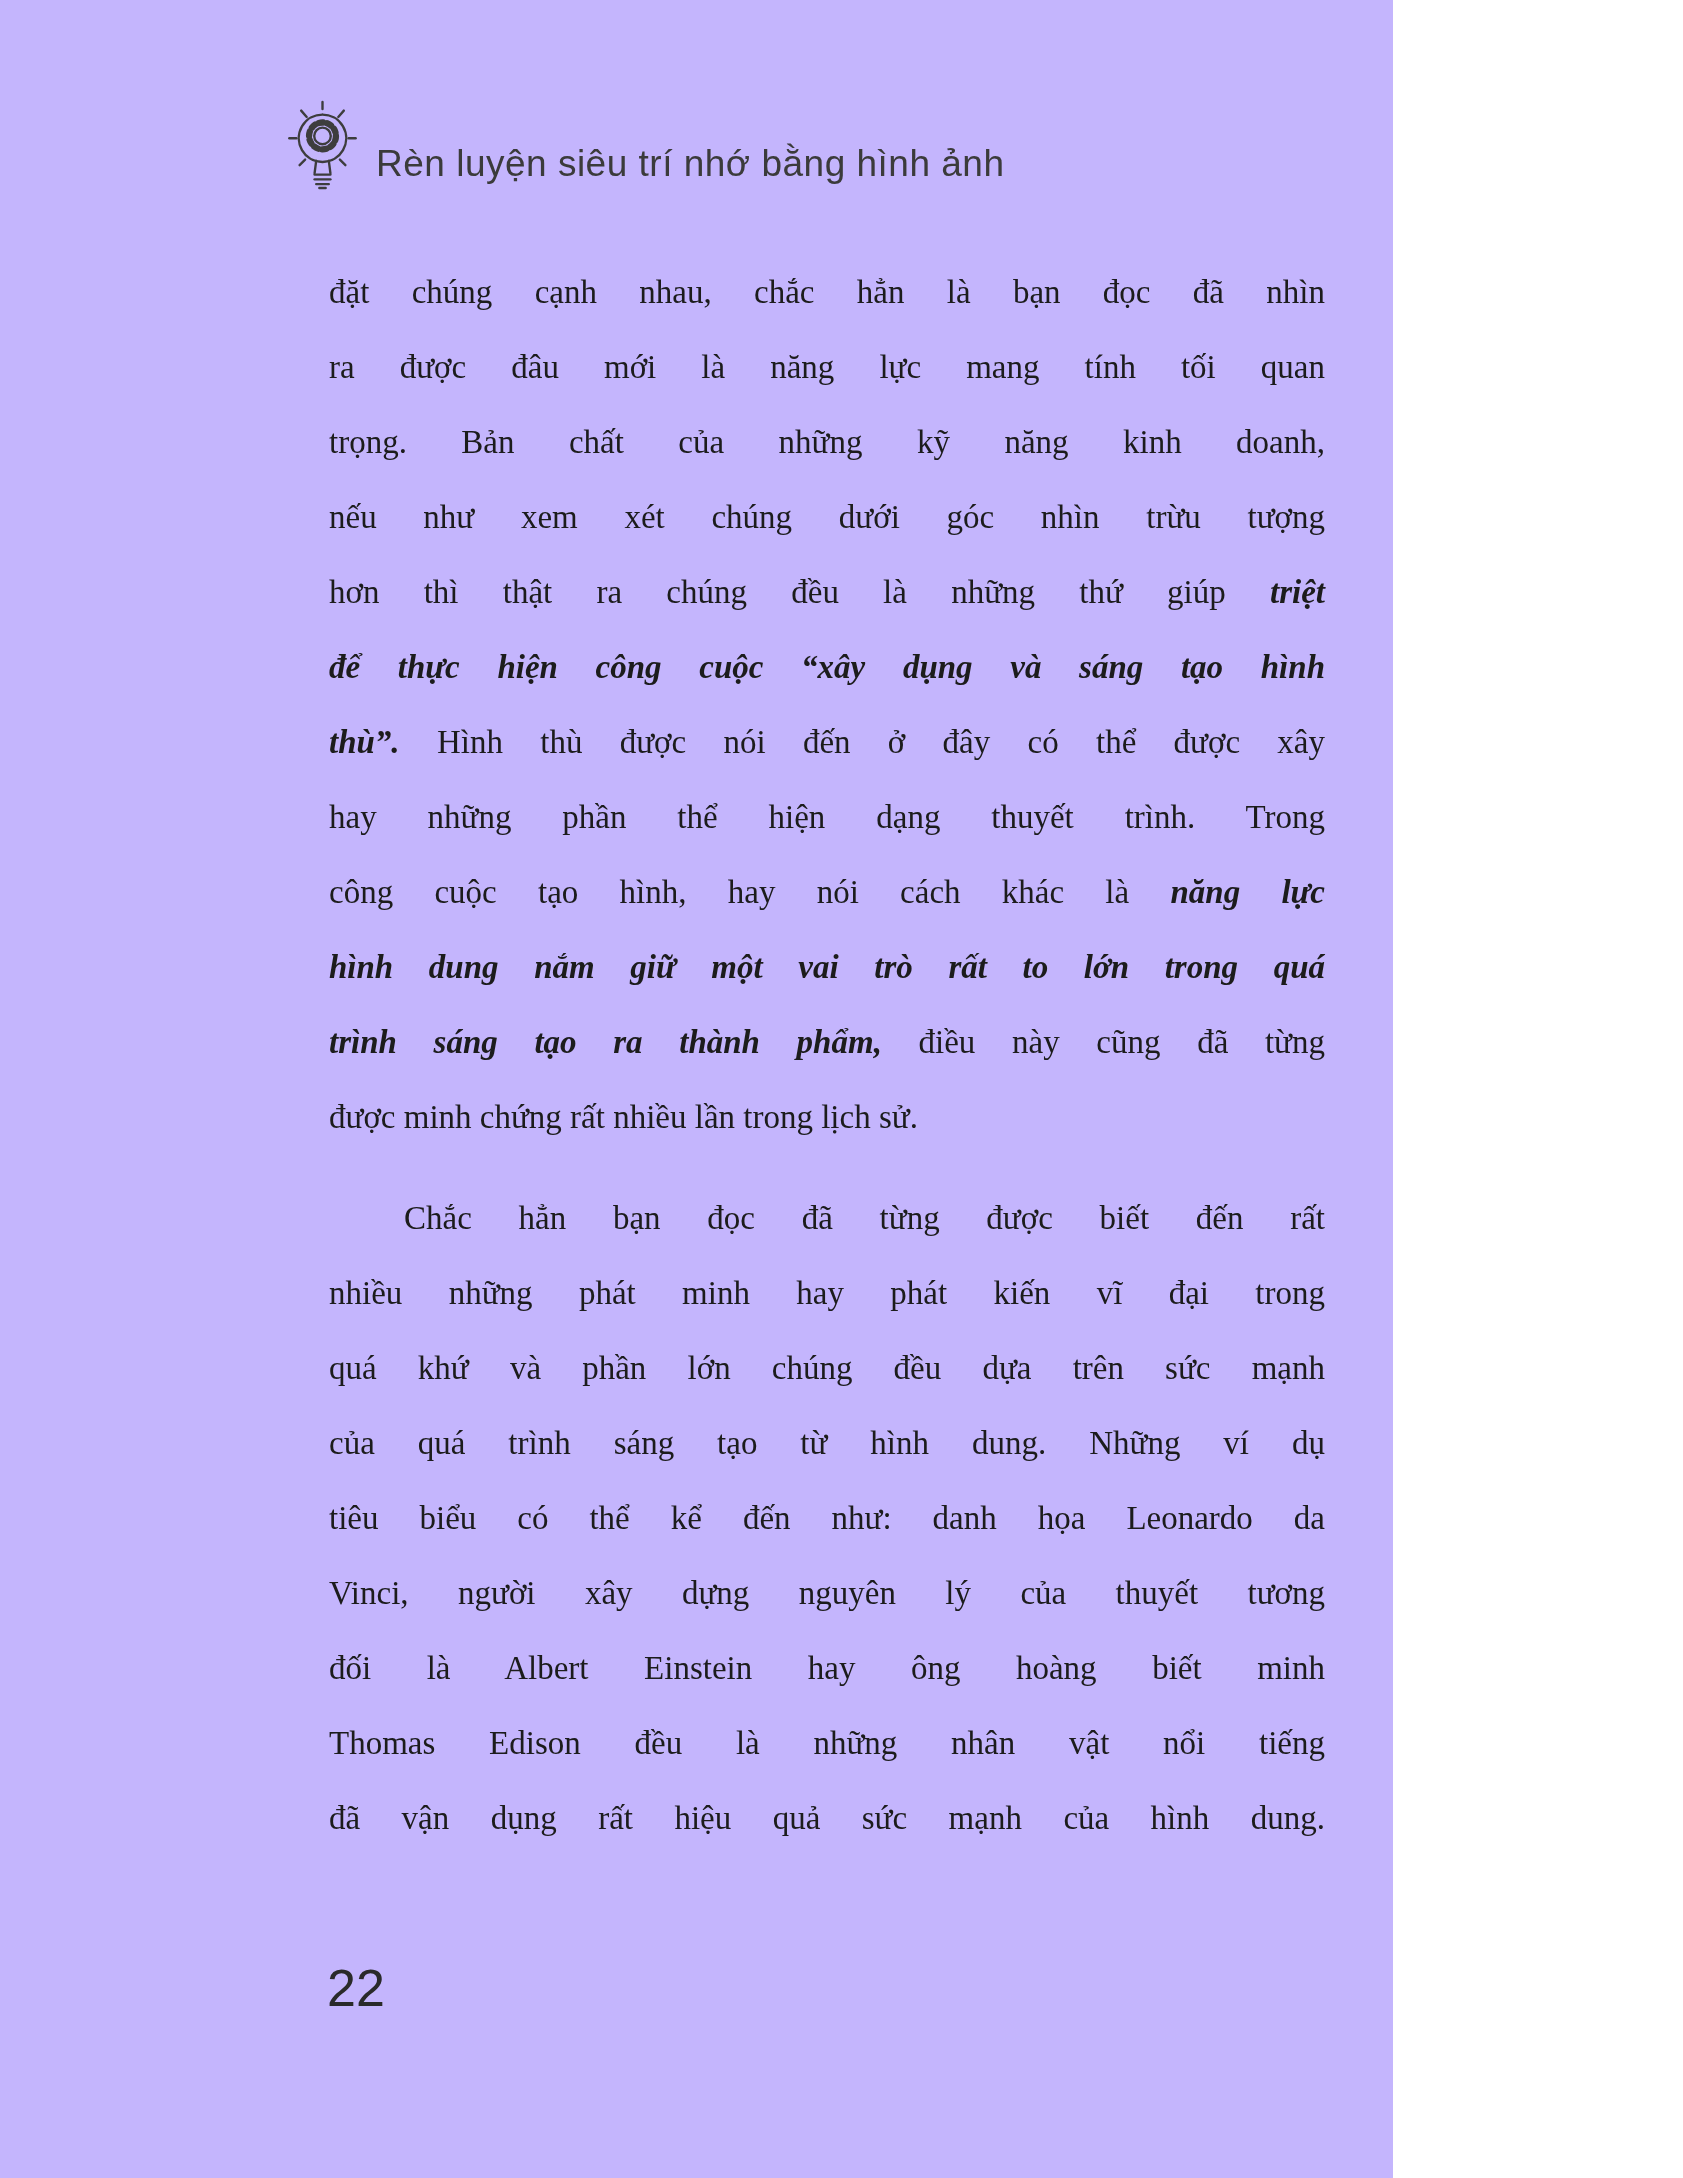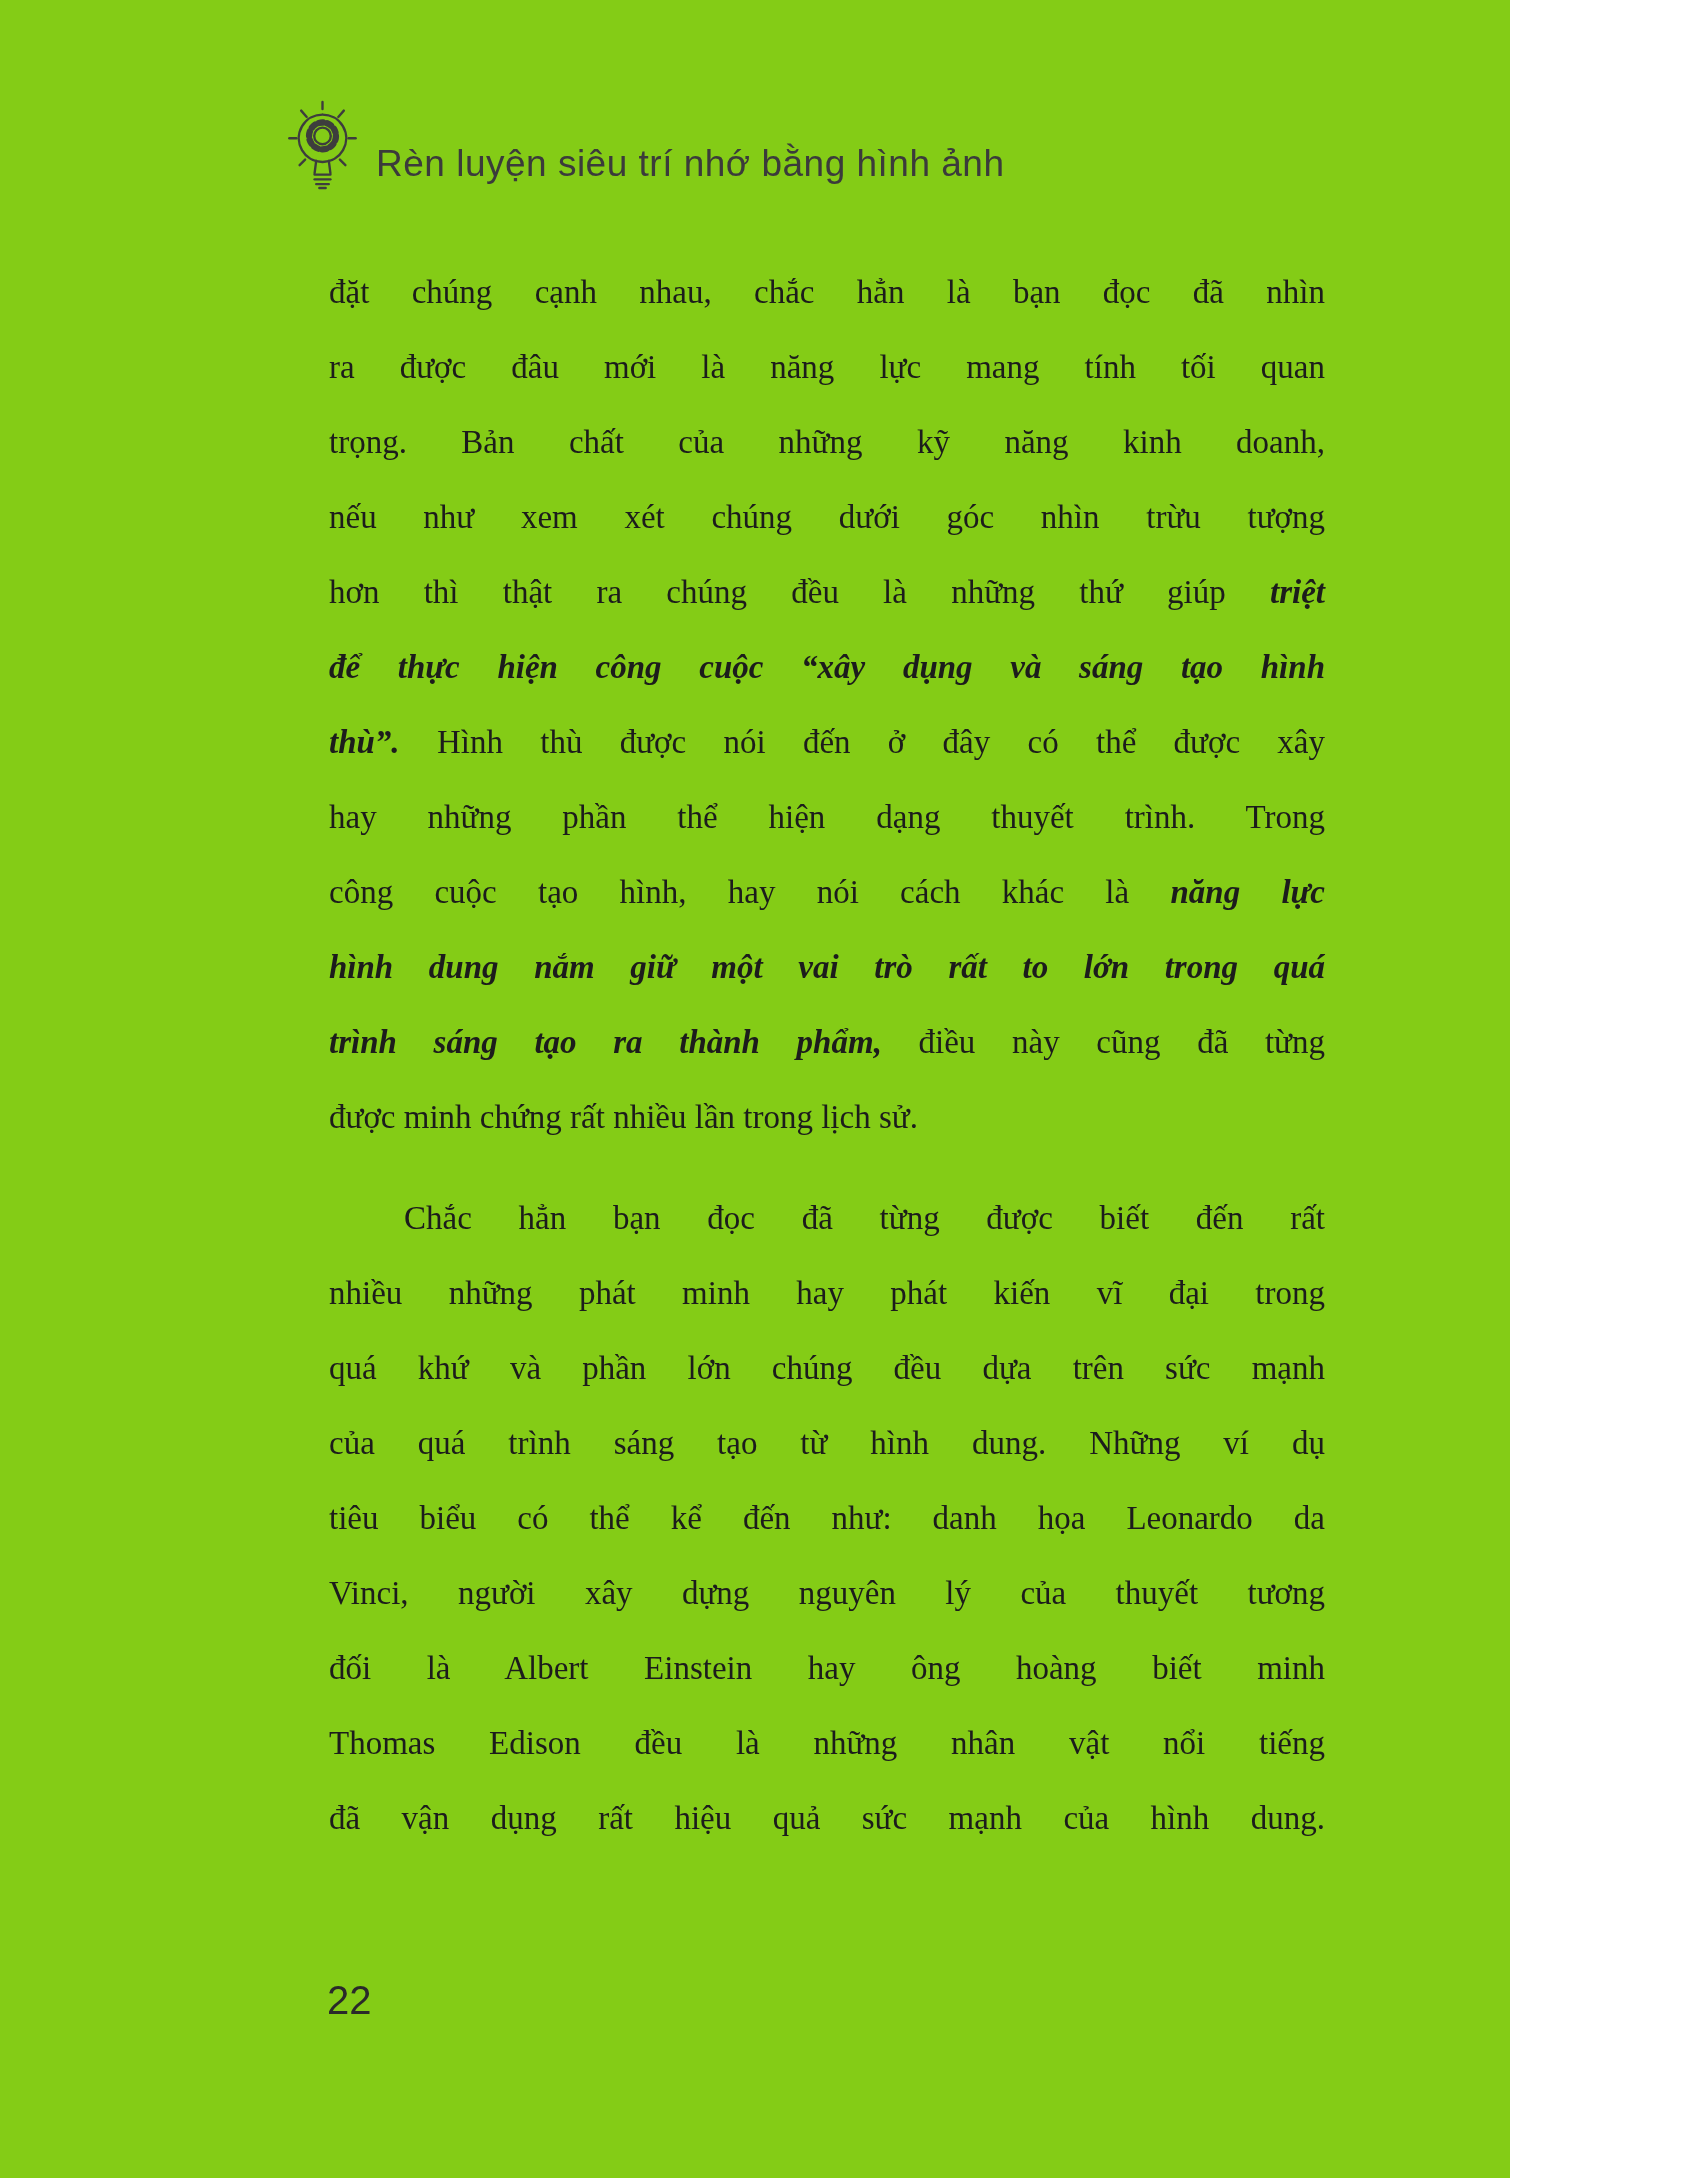--- a/index.html
+++ b/index.html
@@ -1,20 +1,20 @@
 <!DOCTYPE html>
 <html><head>
 <meta charset="utf-8">
 <style>
   html,body { margin:0; padding:0; background:#ffffff; }
   .page {
     position: relative;
-    width: 1510px;
+    width: 1393px;
     height: 2178px;
-    background: #84cc16;
+    background: #c4b5fd;
     overflow: hidden;
     font-family: "Liberation Serif", "DejaVu Serif", serif;
   }
 
   
   .header {
     position: absolute;
     left: 283px;
     top: 97px;
     display: flex;
@@ -57,23 +57,22 @@
   .line.para-end { text-align-last: left; }
   .line.indent { padding-left: 75px; }
   .line em { font-style: italic; font-family: inherit; font-weight: bold; }
 
   
   .page-number {
     position: absolute;
     left: 327px;
     top: 1958px;
     font-family: "Liberation Sans", "DejaVu Sans", sans-serif;
-    font-size: 40px;
+    font-size: 52px;
     color: #2a2a2a;
-    margin-top: 20px;
   }
 </style>
 </head>
 <body>
 
 <div class="page">
 
   <div class="header">
     <span class="bulb">
       <svg viewBox="0 0 100 140" fill="none" stroke="#3d3d3d" stroke-width="3" stroke-linecap="round">

